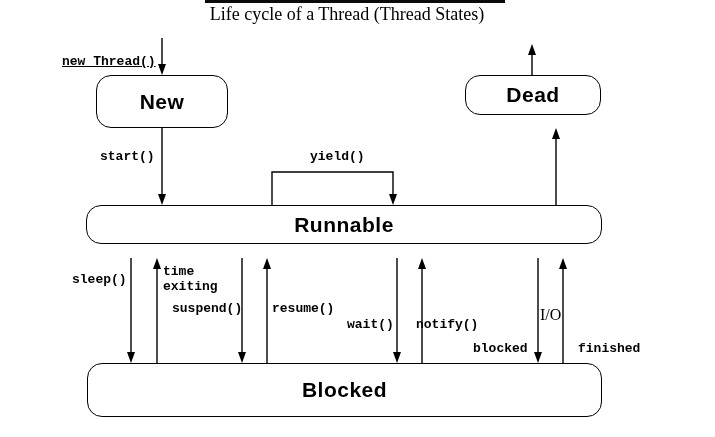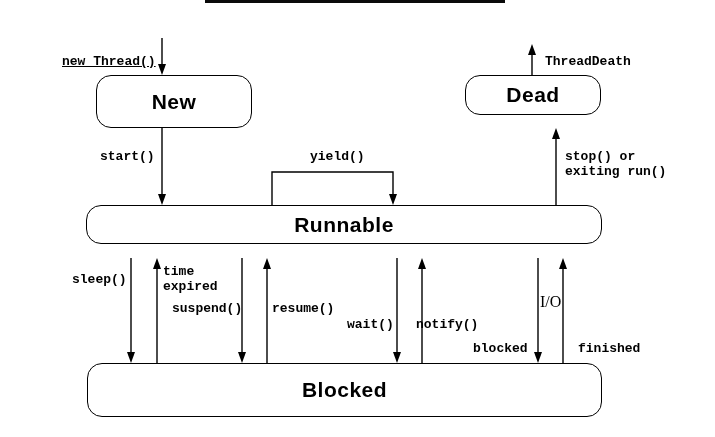--- a/index.html
+++ b/index.html
@@ -53,21 +53,21 @@
     border: 1.5px solid #000000;
     border-radius: 15px;
     display: flex;
     align-items: center;
     justify-content: center;
     font-family: "Liberation Sans", sans-serif;
     font-size: 21px;
     font-weight: bold;
     letter-spacing: 0.5px;
   }
-  #state-new      { left: 96px;  top: 75px;  width: 156px; height: 53px; }
+  #state-new      { left: 96px;  top: 75px;  width: 132px; height: 53px; }
   #state-dead     { left: 465px; top: 75px;  width: 136px; height: 40px; }
   #state-runnable { left: 86px;  top: 205px; width: 516px; height: 39px; }
   #state-blocked  { left: 87px;  top: 363px; width: 515px; height: 54px; }
   .mlabel {
     position: absolute;
     font-family: "Liberation Mono", monospace;
     font-size: 13px;
     font-weight: bold;
     line-height: 15px;
     white-space: pre-line;
@@ -84,31 +84,32 @@
   #lbl-thread-death { left: 545px; top: 54px;  }
   #lbl-start        { left: 100px; top: 149px; }
   #lbl-yield        { left: 310px; top: 149px; }
   #lbl-stop         { left: 565px; top: 149px; }
   #lbl-sleep        { left: 72px;  top: 272px; }
   #lbl-time-expired { left: 163px; top: 264px; }
   #lbl-suspend      { left: 172px; top: 301px; }
   #lbl-resume       { left: 272px; top: 301px; }
   #lbl-wait         { left: 347px; top: 317px; }
   #lbl-notify       { left: 416px; top: 317px; }
-  #lbl-io           { left: 540px; top: 293px; }
+  #lbl-io           { left: 540px; top: 306px; }
   #lbl-io-blocked   { left: 473px; top: 341px; }
   #lbl-io-finished  { left: 578px; top: 341px; }
 </style>
 </head>
 <body>
 
 <div id="canvas">
 
   <div class="crop-bar"></div>
 
+  <div class="title">Life cycle of a Thread (Thread States)</div>
 
   <svg id="arrow-layer" width="715" height="437" viewBox="0 0 715 437" xmlns="http://www.w3.org/2000/svg">
 
     <g>
       <line x1="162" y1="38" x2="162" y2="65"></line>
       <polygon points="162,75 158,64 166,64"></polygon>
     </g>
 
     <g>
       <line x1="532" y1="75" x2="532" y2="55"></line>
@@ -178,28 +179,25 @@
     <span>Dead</span>
   </div>
   <div class="state-box" id="state-runnable">
     <span>Runnable</span>
   </div>
   <div class="state-box" id="state-blocked">
     <span>Blocked</span>
   </div>
 
   <div class="mlabel" id="lbl-new-thread">new Thread()</div>
-  <div class="mlabel" id="lbl-thread-death">ThreadDeath</div>
   <div class="mlabel" id="lbl-start">start()</div>
   <div class="mlabel" id="lbl-yield">yield()</div>
-  <div class="mlabel" id="lbl-stop">stop() or
-exiting run()</div>
   <div class="mlabel" id="lbl-sleep">sleep()</div>
   <div class="mlabel" id="lbl-time-expired">time
-expired</div>
+exiting</div>
   <div class="mlabel" id="lbl-suspend">suspend()</div>
   <div class="mlabel" id="lbl-resume">resume()</div>
   <div class="mlabel" id="lbl-wait">wait()</div>
   <div class="mlabel" id="lbl-notify">notify()</div>
   <div class="slabel" id="lbl-io">I/O</div>
   <div class="mlabel" id="lbl-io-blocked">blocked</div>
   <div class="mlabel" id="lbl-io-finished">finished</div>
 
 </div>
 

